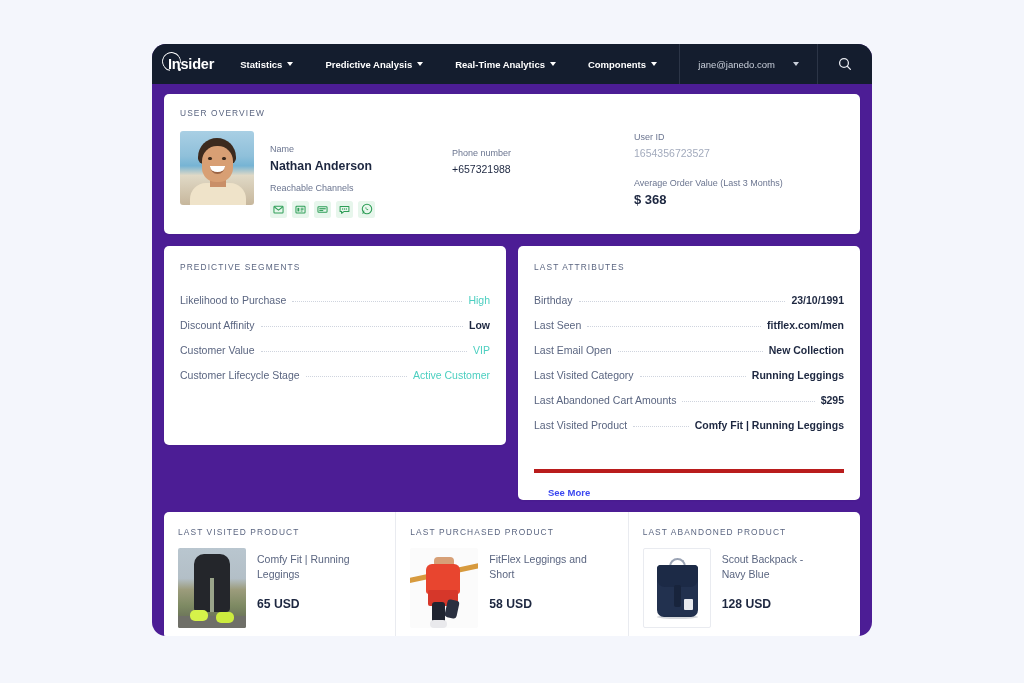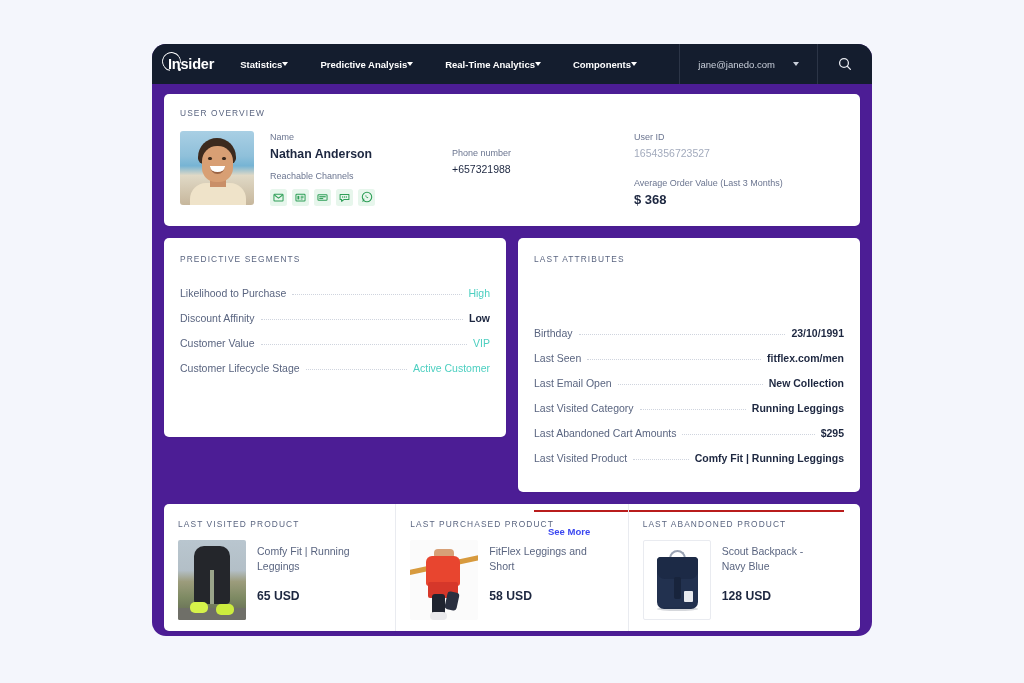--- a/index.html
+++ b/index.html
@@ -52,21 +52,21 @@
   }
   .logo-dot {
     position: absolute;
     left: 11.5px; top: 11px;
     width: 3.2px; height: 3.2px;
     background: #ffffff;
     border-radius: 50%;
   }
   .nav-items { display: flex; align-items: center; gap: 0; }
   .nav-item {
-    display: flex; align-items: center; 
+    display: flex; align-items: center; gap: 5px;
     color: #ffffff;
     font-size: 9.5px;
     font-weight: 600;
     padding: 0 16px;
     height: 100%;
     cursor: pointer;
     white-space: nowrap;
   }
   .caret {
     width: 0; height: 0;
@@ -150,21 +150,21 @@
     border-radius: 16px 16px 0 0;
   }
   .av-neck {
     position: absolute; left: 30px; bottom: 18px;
     width: 16px; height: 12px;
     background: #c98f68;
   }
 
   .fields { display: flex; flex: 1; margin-left: 16px; }
   .col { display: flex; flex-direction: column; }
-  .col-a { width: 182px; }
+  .col-a { width: 182px; margin-top: 12px; }
   .col-b { width: 182px; }
   .col-c { flex: 1; }
   .flabel {
     font-size: 9px;
     color: #6b7590;
     line-height: 1.5;
   }
   .fvalue {
     font-size: 12.3px;
     font-weight: 700;
@@ -182,21 +182,21 @@
     width: 17px; height: 17px;
     background: #e7f6ec;
     border-radius: 2.5px;
     display: flex; align-items: center; justify-content: center;
   }
 
   
   .mid-row { display: flex; gap: 12px; margin-top: 12px; }
   .mid-card { flex: 1; display: flex; flex-direction: column; }
   .seg-card { padding: 16px 16px 0 16px; height: 199px; }
-  .attr-card { padding: 16px 16px 0 16px; height: 254px; gap: 40px; }
+  .attr-card { padding: 16px 16px 0 16px; height: 254px; }
 
   .rows { margin-top: 16px; }
   .drow {
     display: flex; align-items: baseline;
     padding: 6.5px 0;
     font-size: 10.5px;
   }
   .drow .k {
     color: #5a6580;
     white-space: nowrap;
@@ -210,21 +210,21 @@
   }
   .drow .v {
     color: #1d2740;
     font-weight: 700;
     white-space: nowrap;
   }
   .v.teal { color: #4ccfc0; font-weight: 400; }
 
   .see-more-wrap {
     margin-top: auto;
-    border-top: 2px solid #b91c1c;
+    border-top: 4px solid #b91c1c;
     padding: 9px 0 0 14px;
   }
   .see-more {
     color: #3b47f0;
     font-size: 9.5px;
     font-weight: 700;
     cursor: pointer;
     display: inline-block;
   }
 

